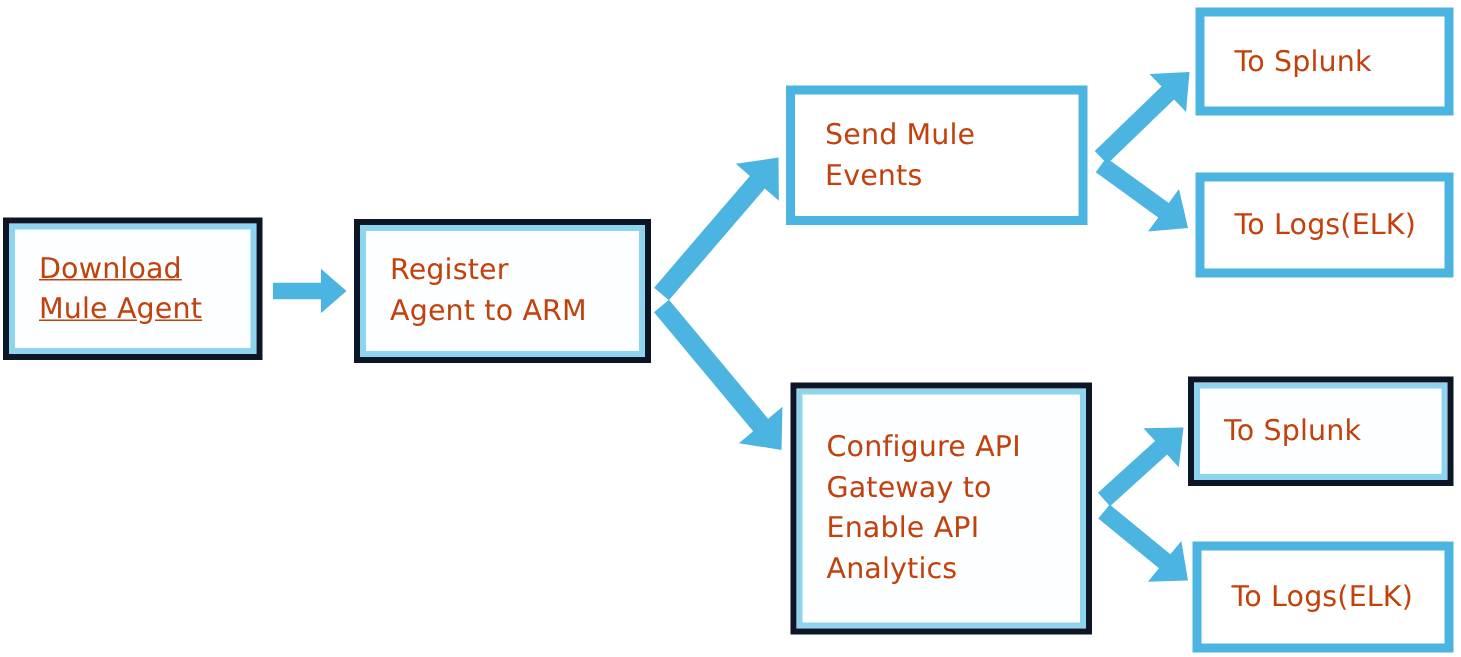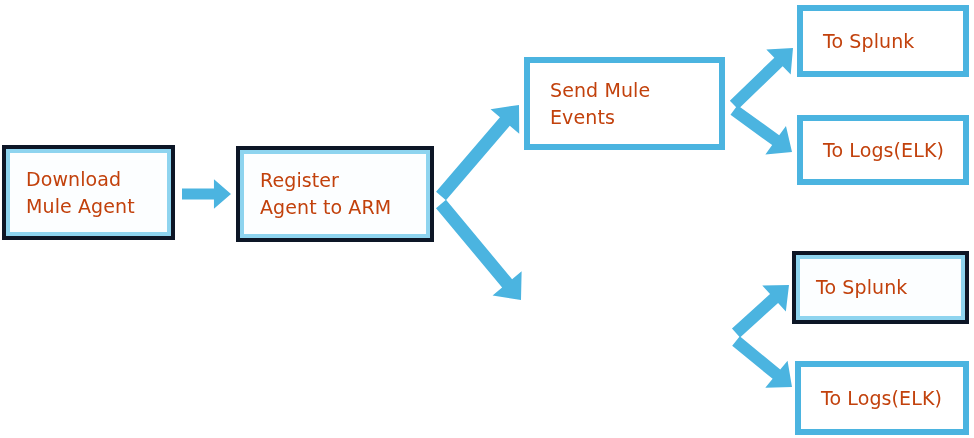--- a/index.html
+++ b/index.html
@@ -60,35 +60,41 @@
   <svg id="arrow-layer" viewBox="0 0 974 438" xmlns="http://www.w3.org/2000/svg">
       <polygon points="182.00,199.50 213.95,199.50 213.95,208.85 231.00,194.00 213.95,179.15 213.95,188.50 182.00,188.50" fill="#4bb4e0"></polygon>
       <polygon points="445.94,200.23 509.81,125.71 519.23,133.78 519.00,105.00 490.53,109.18 499.94,117.25 436.06,191.77" fill="#4bb4e0"></polygon>
       <polygon points="436.01,208.16 502.11,287.49 492.59,295.43 521.00,300.00 521.63,271.23 512.10,279.17 445.99,199.84" fill="#4bb4e0"></polygon>
       <polygon points="738.17,109.32 782.68,66.32 790.70,74.62 793.00,48.00 766.31,49.38 774.34,57.69 729.83,100.68" fill="#4bb4e0"></polygon>
       <polygon points="730.48,114.86 772.16,145.04 765.39,154.40 792.00,152.00 785.97,125.97 779.20,135.32 737.52,105.14" fill="#4bb4e0"></polygon>
       <polygon points="740.03,337.45 778.09,302.97 785.85,311.53 789.00,285.00 762.28,285.52 770.04,294.08 731.97,328.55" fill="#4bb4e0"></polygon>
       <polygon points="732.19,345.64 772.62,378.85 765.29,387.77 792.00,387.00 787.57,360.65 780.24,369.57 739.81,336.36" fill="#4bb4e0"></polygon>
     </svg>
 
-  <div class="node style-dark" id="node-download-mule-agent" style="left: 2px; top: 145px; width: 173px; height: 95px;">
+  <div class="node style-dark" id="node-download-mule-agent" style="left: 2px; top: 145px; width: 173px; height: 95px; text-decoration: underline;">
     <span class="node-text">Download
 Mule Agent</span>
   </div>
 
   <div class="node style-dark" id="node-register-agent-to-arm" style="left: 236px; top: 146px; width: 198px; height: 96px;">
     <span class="node-text">Register
 Agent to ARM</span>
   </div>
 
   <div class="node style-light" id="node-send-mule-events" style="left: 524px; top: 57px; width: 201px; height: 93px;">
     <span class="node-text">Send Mule
 Events</span>
   </div>
 
+  <div class="node style-dark" id="node-configure-api-gateway" style="left: 527px; top: 255px; width: 201px; height: 168px;">
+    <span class="node-text">Configure API
+Gateway to
+Enable API
+Analytics</span>
+  </div>
 
   <div class="node style-light" id="node-to-splunk-events" style="left: 797px; top: 5px; width: 172px; height: 72px;">
     <span class="node-text">To Splunk</span>
   </div>
 
   <div class="node style-light" id="node-to-logs-elk-events" style="left: 797px; top: 115px; width: 172px; height: 70px;">
     <span class="node-text">To Logs(ELK)</span>
   </div>
 
   <div class="node style-dark" id="node-to-splunk-analytics" style="left: 792px; top: 251px; width: 177px; height: 73px;">

